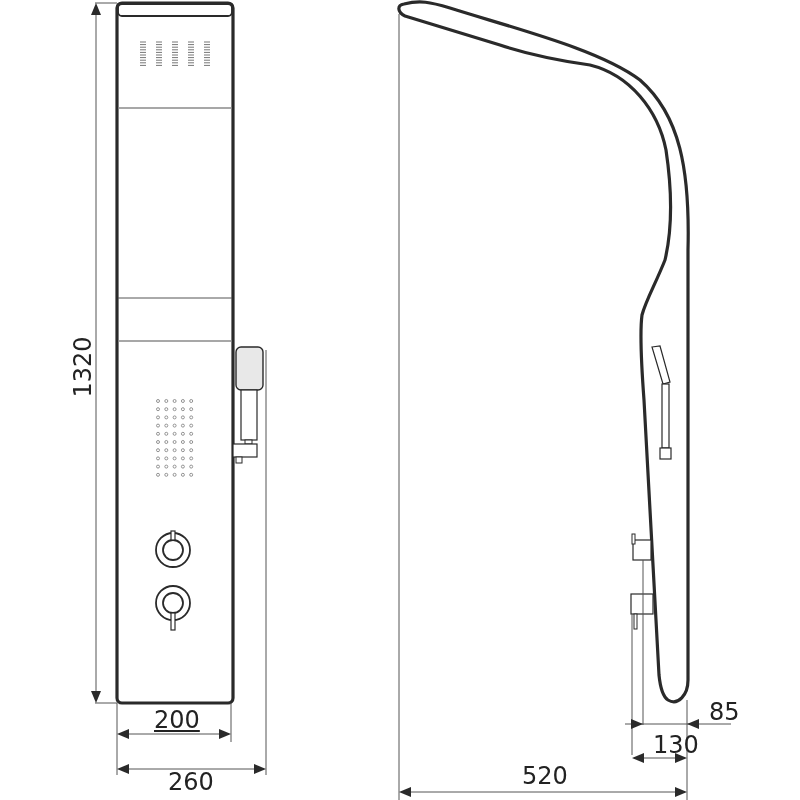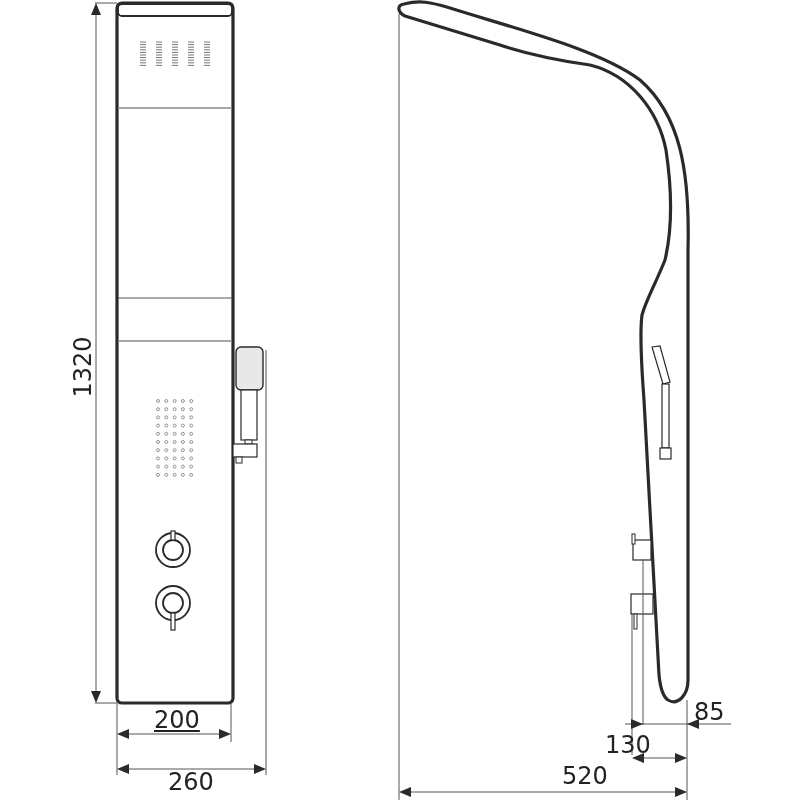--- a/index.html
+++ b/index.html
@@ -230,16 +230,16 @@
       <line class="thin" x1="402" y1="792" x2="685" y2="792"></line>
       <polygon class="arrow" points="399,792 411,787 411,797"></polygon>
       <polygon class="arrow" points="687,792 675,787 675,797"></polygon>
     </g>
   </g>
 </svg>
 
 <span class="txt-label" style="left:52px; top:355px; transform: rotate(-90deg); transform-origin: center;">1320</span>
 <span class="txt-label" style="left:154px; top:708px;text-decoration:underline;">200</span>
 <span class="txt-label" style="left:168px; top:743px;margin-top:27px;">260</span>
-<span class="txt-label" style="left:694px; top:700px;">85</span>
-<span class="txt-label" style="left:605px; top:733px;">130</span>
-<span class="txt-label" style="left:522px; top:764px;margin-left:40px;">520</span>
+<span class="txt-label" style="left:709px; top:700px;">85</span>
+<span class="txt-label" style="left:653px; top:733px;">130</span>
+<span class="txt-label" style="left:522px; top:764px;">520</span>
 </div>
 
 </body></html>

